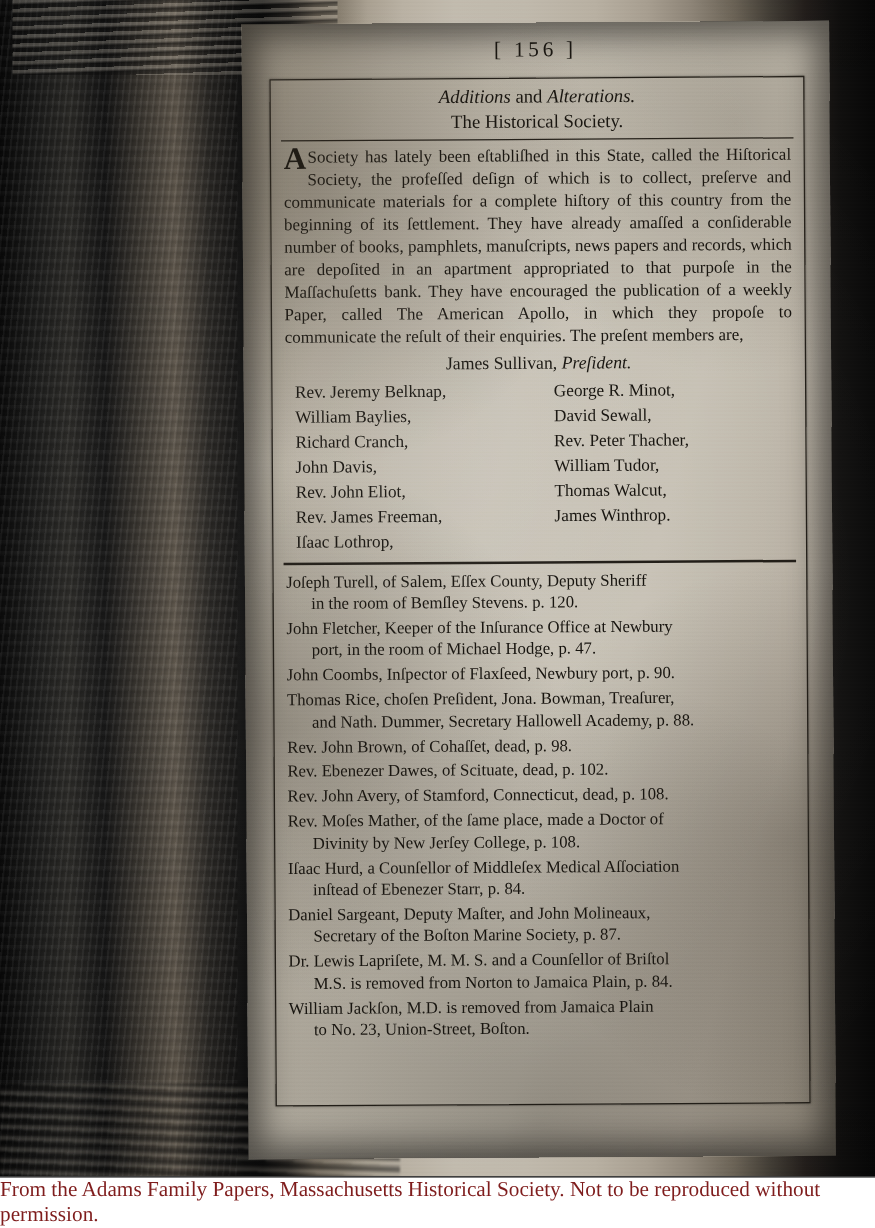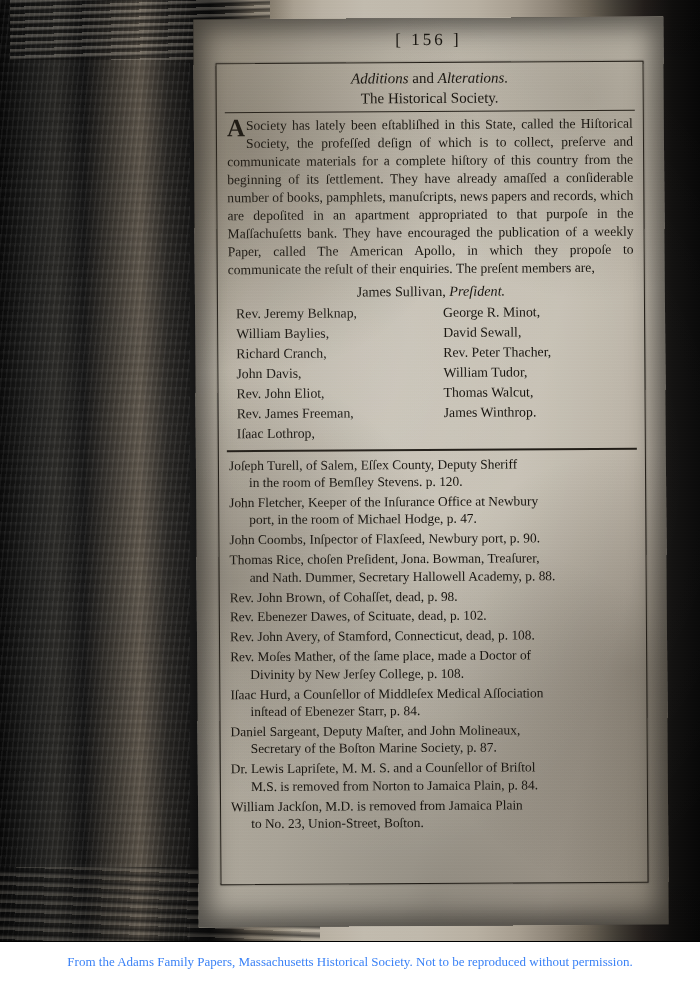--- a/index.html
+++ b/index.html
@@ -172,25 +172,25 @@
   .entry .ind { display: block; padding-left: 20px; }
 
   
   #caption {
     position: absolute;
     left: 0;
     bottom: 0;
     width: 700px;
     height: 40px;
     background: #ffffff;
-    color: #3b82f6;
+    color: #7f1d1d;
     display: flex;
     align-items: center;
     justify-content: center;
-    font-size: 13px;
+    font-size: 17px;
     font-family: "Liberation Serif", serif;
     border-top: 1px solid #000;
   }
 
   
   #grain {
     position: absolute;
     inset: 0;
     pointer-events: none;
     background:

